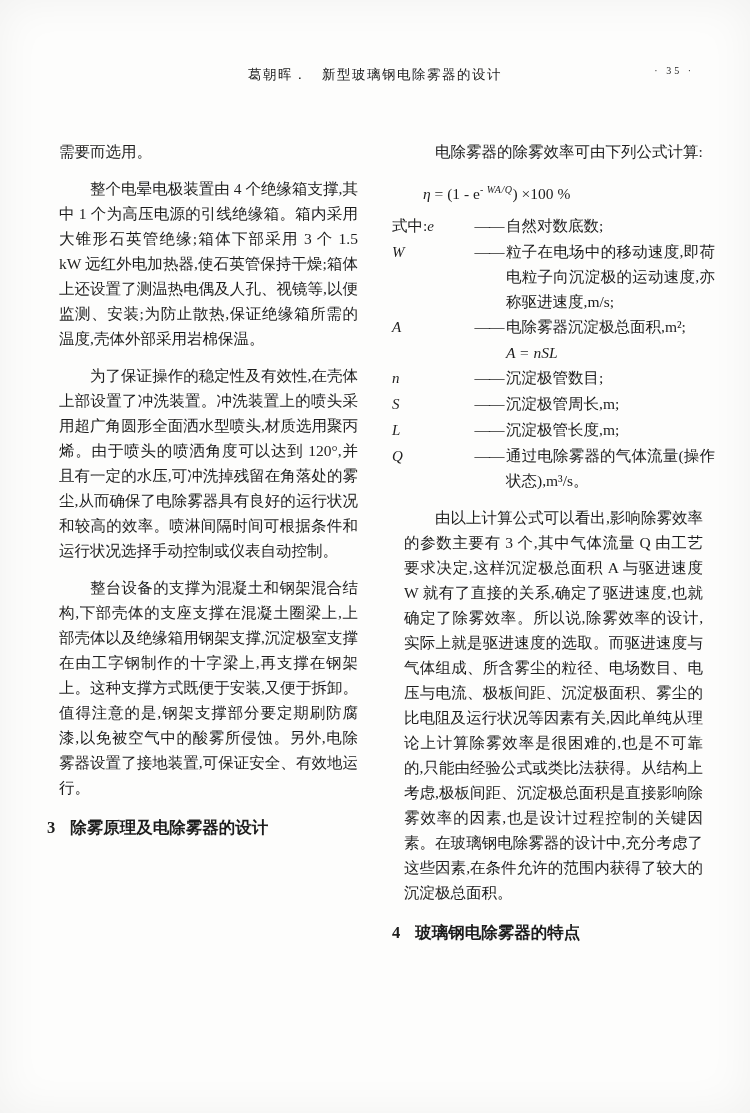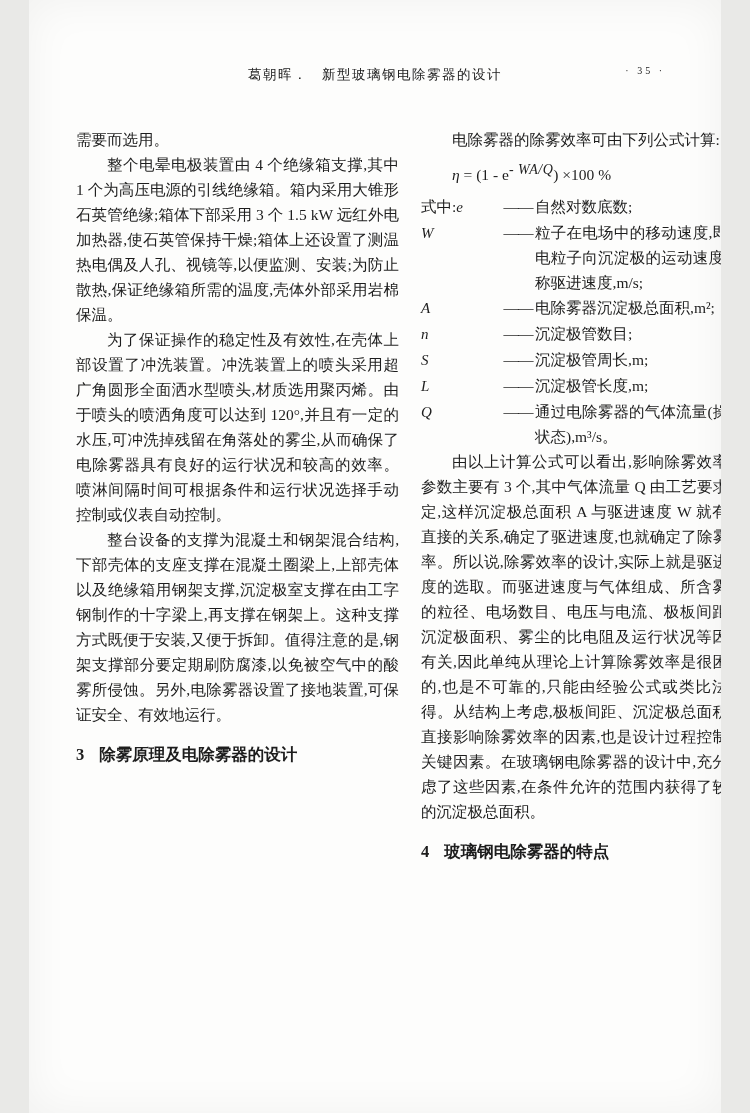--- a/index.html
+++ b/index.html
@@ -1,18 +1,18 @@
 <!DOCTYPE html>
 <html><head>
 <meta charset="utf-8">
 <style>
   html,body { margin:0; padding:0; background:#e9e9e7; }
   .page {
     position:relative;
-    width:692px; height:1113px;
+    width:750px; height:1113px;
     margin:0 auto;
     background:#fdfdfc;
     box-shadow: inset 0 0 45px rgba(0,0,0,0.05);
     font-family:"Liberation Serif","DejaVu Serif",serif;
     color:#1d1d1d;
     overflow:hidden;
   }
   .running-head {
     position:absolute; top:66px; left:0; width:100%;
     text-align:center; font-size:13.5px; letter-spacing:1.5px;
@@ -21,32 +21,32 @@
   .running-head .sep { margin-right:14px; }
   .page-num {
     position:absolute; top:65px; right:56px;
     font-size:10px; letter-spacing:3px; color:#222;
   }
   .columns {
     position:absolute; top:127px; left:47px; width:668px;
     display:flex; gap:22px;
   }
   .col { width:323px; font-size:15.5px; line-height:25px; text-align:justify; }
-  .col p { margin:0; text-indent:2em; }
+  .col p { margin:12px; text-indent:2em; }
   .col p.cont { text-indent:0; }
   h2.sec {
     font-size:16.5px; font-weight:bold; line-height:25px;
     margin:15px 0 14px 0; display:flex; gap:15px; text-align:left;
   }
   .formula-line {
     margin:4px 0 5px 0; padding-left:31px; line-height:28px;
     white-space:nowrap;
   }
   .formula-line .var, .d-sym i, .def-sub i { font-style:italic; }
-  .formula-line sup { font-size:14px; font-style:italic; letter-spacing:0.5px;font-family:Liberation Serif, serif; }
+  .formula-line sup { font-size:10px; font-style:italic; letter-spacing:0.5px;font-family:Liberation Serif, serif; }
   .def-grid {
     display:grid; grid-template-columns:80px 34px 1fr;
     line-height:25px;
   }
   .d-sym { text-align:left; white-space:nowrap; }
   .d-sym i { font-size:15px; }
   .d-dash { text-align:center; letter-spacing:-1px; overflow:hidden; }
   .d-desc { text-align:justify;font-family:Liberation Serif, serif; }
   .def-sub { grid-column:3; font-style:italic; }
 </style>
@@ -86,20 +86,21 @@
         <div class="d-desc">自然对数底数;</div>
 
         <div class="d-sym"><i>W</i></div>
         <div class="d-dash">——</div>
         <div class="d-desc">粒子在电场中的移动速度,即荷电粒子向沉淀极的运动速度,亦称驱进速度,m/s;</div>
 
         <div class="d-sym"><i>A</i></div>
         <div class="d-dash">——</div>
         <div class="d-desc">电除雾器沉淀极总面积,m²;</div>
 
+        <div class="def-sub"><i>A = nSL</i></div>
 
         <div class="d-sym"><i>n</i></div>
         <div class="d-dash">——</div>
         <div class="d-desc">沉淀极管数目;</div>
 
         <div class="d-sym"><i>S</i></div>
         <div class="d-dash">——</div>
         <div class="d-desc">沉淀极管周长,m;</div>
 
         <div class="d-sym"><i>L</i></div>

